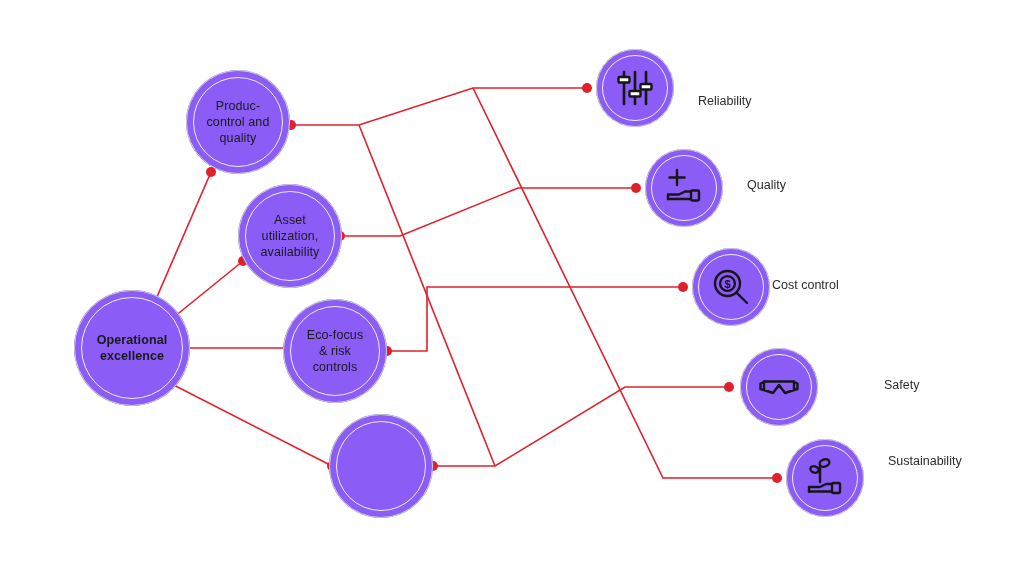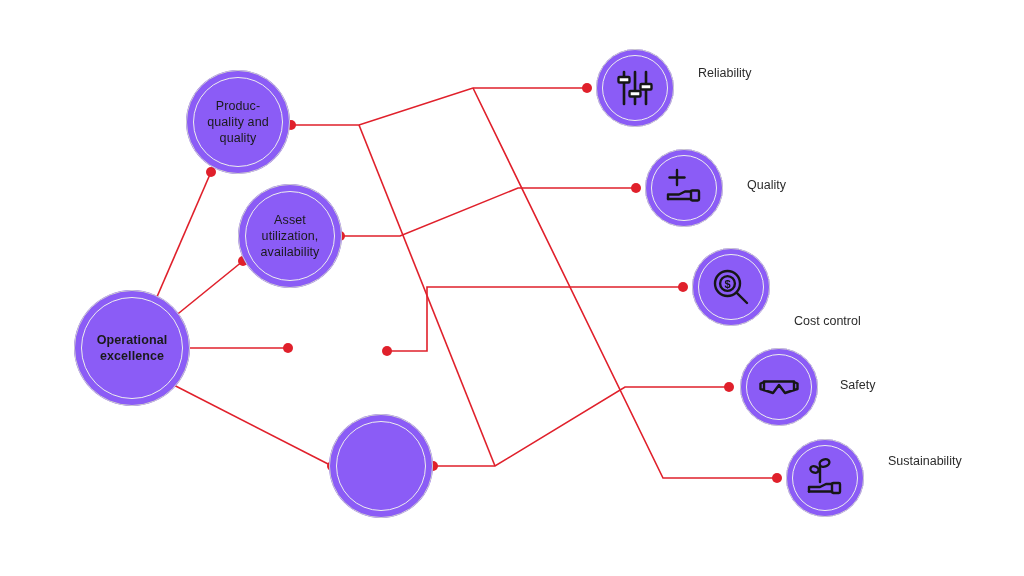--- a/index.html
+++ b/index.html
@@ -147,56 +147,65 @@
       <span>Operational</span><br>
       <span>excellence</span>
     </div>
   </div>
 
   <div class="node branch" style="width:104px;height:104px;left:186px;top:70px;">
     <span class="ring-outer"></span>
     <span class="ring-inner"></span>
     <div class="node-label">
       <span>Produc-</span><br>
-      <span>quality and</span><br>
+      <span>control and</span><br>
       <span>quality</span>
     </div>
   </div>
 
   <div class="node branch" style="width:104px;height:104px;left:238px;top:184px;">
     <span class="ring-outer"></span>
     <span class="ring-inner"></span>
     <div class="node-label">
       <span>Asset</span><br>
       <span>utilization,</span><br>
       <span>availability</span>
     </div>
   </div>
 
+  <div class="node branch" style="width:104px;height:104px;left:283px;top:299px;">
+    <span class="ring-outer"></span>
+    <span class="ring-inner"></span>
+    <div class="node-label">
+      <span>Eco-focus</span><br>
+      <span>&amp; risk</span><br>
+      <span>controls</span>
+    </div>
+  </div>
 
   <div class="node branch" style="width:104px;height:104px;left:329px;top:414px;">
     <span class="ring-outer"></span>
     <span class="ring-inner"></span>
   </div>
 
   <div class="node icon-node" style="left:596px;top:49px;">
     <span class="ring-outer"></span>
     <span class="ring-inner"></span>
     <span class="icon-wrap">
       <svg viewBox="0 0 44 44" width="44" height="44" fill="none" stroke="#161616" stroke-width="2.6" stroke-linecap="round">
         <line x1="11" y1="6" x2="11" y2="38"></line>
         <line x1="22" y1="6" x2="22" y2="38"></line>
         <line x1="33" y1="6" x2="33" y2="38"></line>
         <rect x="5.5" y="11" width="11" height="5.5" rx="1" fill="#ffffff" stroke="#161616" stroke-width="2.4"></rect>
         <rect x="16.5" y="25" width="11" height="5.5" rx="1" fill="#ffffff" stroke="#161616" stroke-width="2.4"></rect>
         <rect x="27.5" y="18" width="11" height="5.5" rx="1" fill="#ffffff" stroke="#161616" stroke-width="2.4"></rect>
       </svg>
     </span>
   </div>
-  <div class="outcome-label" style="left:698px;top:67px;">Reliability</div>
+  <div class="outcome-label" style="left:698px;top:95px;">Reliability</div>
 
   <div class="node icon-node" style="left:645px;top:149px;">
     <span class="ring-outer"></span>
     <span class="ring-inner"></span>
     <span class="icon-wrap">
       <svg viewBox="0 0 44 44" width="44" height="44" fill="none" stroke="#161616" stroke-width="2.4" stroke-linecap="round" stroke-linejoin="round">
         <line x1="15" y1="4" x2="15" y2="19"></line>
         <line x1="7.5" y1="11.5" x2="22.5" y2="11.5"></line>
         <path d="M 6 33 L 6 28.5 L 17 28.5 L 23 25.5 L 29 25.5"></path>
         <path d="M 6 33 L 23 33 L 29 33"></path>
@@ -211,34 +220,34 @@
     <span class="ring-inner"></span>
     <span class="icon-wrap">
       <svg viewBox="0 0 44 44" width="44" height="44" fill="none" stroke="#161616" stroke-width="2.4" stroke-linecap="round" stroke-linejoin="round">
         <circle cx="18.5" cy="18.5" r="12.5"></circle>
         <circle cx="18.5" cy="18.5" r="7.4"></circle>
         <line x1="27.8" y1="27.8" x2="38" y2="38"></line>
         <text x="18.5" y="23" font-family="'Liberation Sans', sans-serif" font-size="11" font-weight="bold" fill="#161616" stroke="none" text-anchor="middle">$</text>
       </svg>
     </span>
   </div>
-  <div class="outcome-label" style="left:794px;top:279px;margin-top:36px;">Cost control</div>
+  <div class="outcome-label" style="left:772px;top:279px;">Cost control</div>
 
   <div class="node icon-node" style="left:740px;top:348px;">
     <span class="ring-outer"></span>
     <span class="ring-inner"></span>
     <span class="icon-wrap">
       <svg viewBox="0 0 44 44" width="44" height="44" fill="none" stroke="#161616" stroke-width="2.4" stroke-linecap="round" stroke-linejoin="round">
         <path d="M 7 16.5 L 37 16.5 L 37 25 L 28 28 L 22 20 L 16 28 L 7 25 Z"></path>
         <path d="M 7 17 L 3.5 18.5 L 3.5 24 L 7 25"></path>
         <path d="M 37 17 L 40.5 18.5 L 40.5 24 L 37 25"></path>
       </svg>
     </span>
   </div>
-  <div class="outcome-label" style="left:840px;top:379px;">Safety</div>
+  <div class="outcome-label" style="left:884px;top:379px;">Safety</div>
 
   <div class="node icon-node" style="left:786px;top:439px;">
     <span class="ring-outer"></span>
     <span class="ring-inner"></span>
     <span class="icon-wrap">
       <svg viewBox="0 0 44 44" width="44" height="44" fill="none" stroke="#161616" stroke-width="2.4" stroke-linecap="round" stroke-linejoin="round">
         <path d="M 17 26 L 17 10"></path>
         <ellipse cx="21.5" cy="7" rx="5" ry="3.6" transform="rotate(-18 21.5 7)"></ellipse>
         <ellipse cx="11.5" cy="13.5" rx="4.2" ry="3.2" transform="rotate(22 11.5 13.5)"></ellipse>
         <path d="M 6 35.5 L 6 31 L 17 31 L 23 28 L 29 28"></path>

